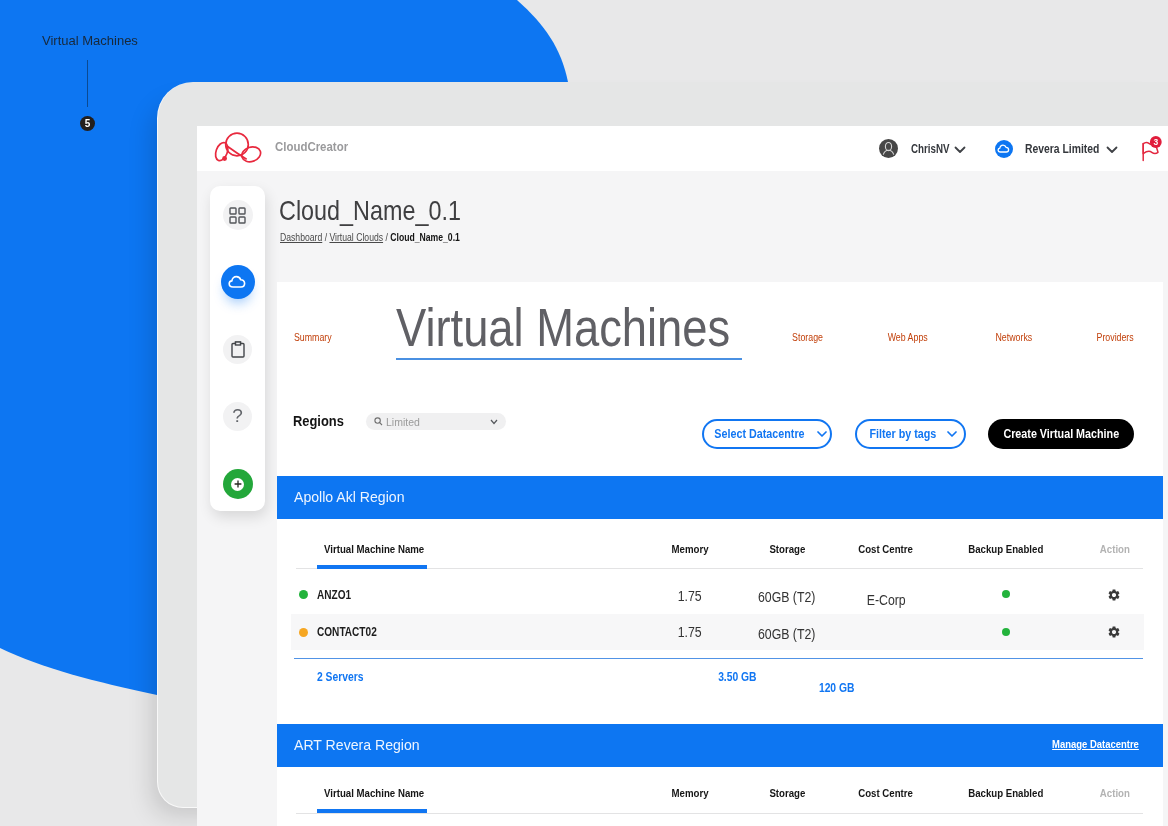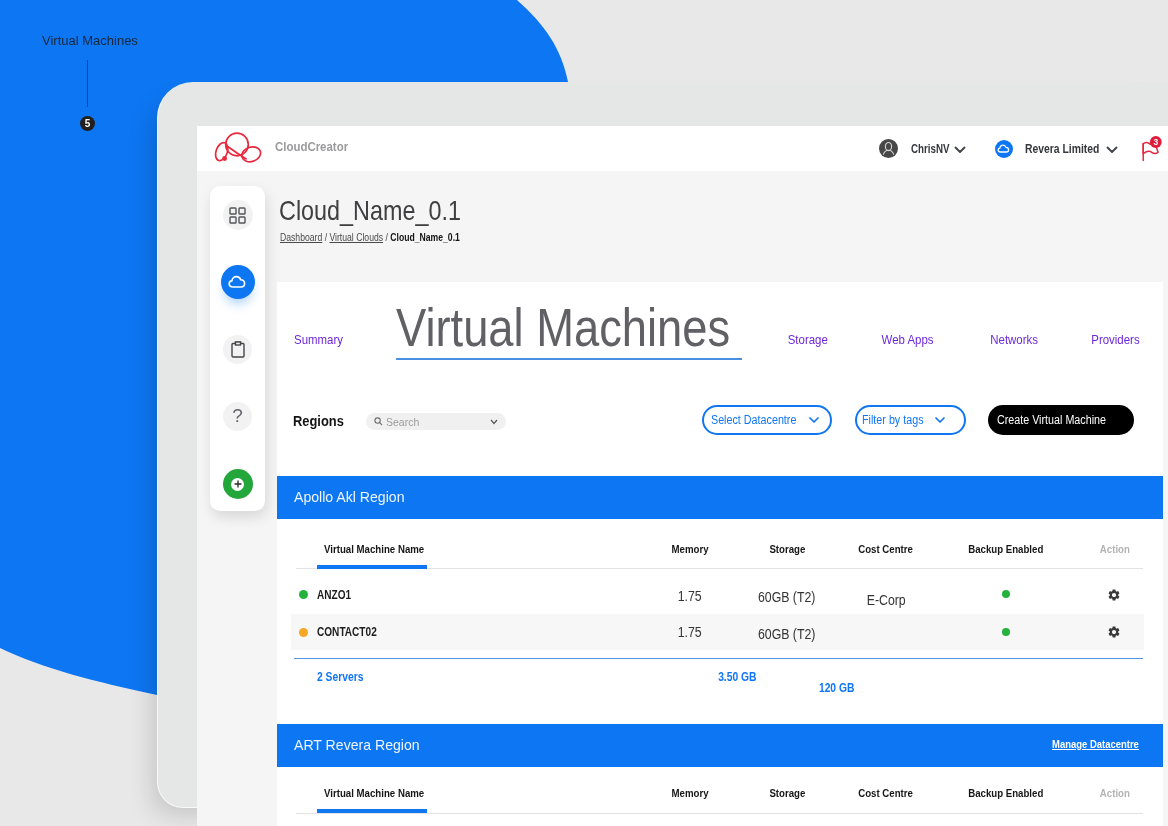--- a/index.html
+++ b/index.html
@@ -34,31 +34,31 @@
 .sb-gray { width:30px; height:30px; background:#f2f2f3; }
 
 
 #h1 { position:absolute; left:279px; top:197px; font-size:27.5px; line-height:1; font-weight:400; color:#3f3f41; letter-spacing:0; transform:scaleX(0.85); transform-origin:left; white-space:nowrap; }
 #crumbs { position:absolute; left:279.5px; top:232.3px; font-size:11px; line-height:1; color:#4a4a4a; transform:scaleX(0.785); transform-origin:left; white-space:nowrap; }
 #crumbs u { text-decoration:underline; }
 #crumbs b { color:#141414; }
 
 
 #card { position:absolute; left:277px; top:282px; width:886px; height:544px; background:#fff; }
-.tab { position:absolute; font-size:13px; line-height:1; color:#6d28d9; top:50.5px; }
+.tab { position:absolute; font-size:10px; line-height:1; color:#c2410c; top:50.5px; }
 .tab-c { width:120px; margin-left:-60px; text-align:center; }
 .tab-c span, .sx { display:inline-block; transform:scaleX(0.88); }
 #bigtab { position:absolute; left:119px; top:18.9px; font-size:53px; line-height:1; color:#606065; font-weight:400; white-space:nowrap; transform:scaleX(0.855); transform-origin:left; }
 #bigtab-line { position:absolute; left:118.5px; top:76.3px; width:346px; height:2px; background:#4a90e2; }
 
 #regions { position:absolute; left:16px; top:131px; font-size:15px; line-height:1; font-weight:bold; color:#141414; transform:scaleX(0.86); transform-origin:left; }
 #search { position:absolute; left:89px; top:131px; width:140px; height:17px; background:#f0f0f1; border-radius:9px; }
 #search .ph { position:absolute; left:20px; top:4px; font-size:10.5px; line-height:1; color:#9b9b9b; }
 
-.pill { position:absolute; top:123px; height:30px; border-radius:15px; font-size:12.5px; font-weight:normal; display:flex; align-items:center; }
+.pill { position:absolute; top:137px; height:30px; border-radius:15px; font-size:12.5px; font-weight:bold; display:flex; align-items:center; justify-content:center; }
 .pill-blue { border:2px solid #1176f2; color:#1176f2; background:#fff; }
 .pill span { display:inline-block; transform:scaleX(0.86); white-space:nowrap; }
 #pill1 { left:425px; width:130px; }
 #pill2 { left:578px; width:111px; }
 #pill3 { left:711px; width:146px; background:#000000; color:#fff; }
 
 .banner { position:absolute; left:0; width:886px; height:43px; background:#0d76f2; color:#eef5ff;padding-left:38px; }
 #banner1 { top:194px; }
 #banner2 { top:442px; }
 .banner .btxt { position:absolute; left:16.8px; top:13.4px; font-size:15px; line-height:1; transform:scaleX(0.94); transform-origin:left; white-space:nowrap; }
@@ -174,21 +174,21 @@
   <div class="tab" style="left:17.4px;"><span class="sx" style="transform-origin:left;">Summary</span></div>
   <div id="bigtab">Virtual Machines</div>
   <div id="bigtab-line"></div>
   <div class="tab tab-c" style="left:531px;"><span>Storage</span></div>
   <div class="tab tab-c" style="left:631px;"><span>Web Apps</span></div>
   <div class="tab tab-c" style="left:737px;"><span>Networks</span></div>
   <div class="tab tab-c" style="left:838.5px;"><span>Providers</span></div>
 
   <div id="regions">Regions</div>
   <div id="search">
-      <span class="ph">Search</span>
+      <span class="ph">Limited</span>
     <svg style="position:absolute; left:8px; top:4px;" width="9" height="9" viewBox="0 0 9 9">
       <circle cx="3.6" cy="3.6" r="2.7" fill="none" stroke="#6f6f6f" stroke-width="1.1"></circle>
       <path d="M5.7,5.7 L8,8" stroke="#6f6f6f" stroke-width="1.1"></path>
     </svg>
     <svg style="position:absolute; right:8px; top:6px;" width="8" height="6" viewBox="0 0 8 6">
       <path d="M1,1 L4,4.5 L7,1" fill="none" stroke="#55585c" stroke-width="1.2"></path>
     </svg>
   </div>
   <div class="pill pill-blue" id="pill1">
       <span>Select Datacentre</span>

